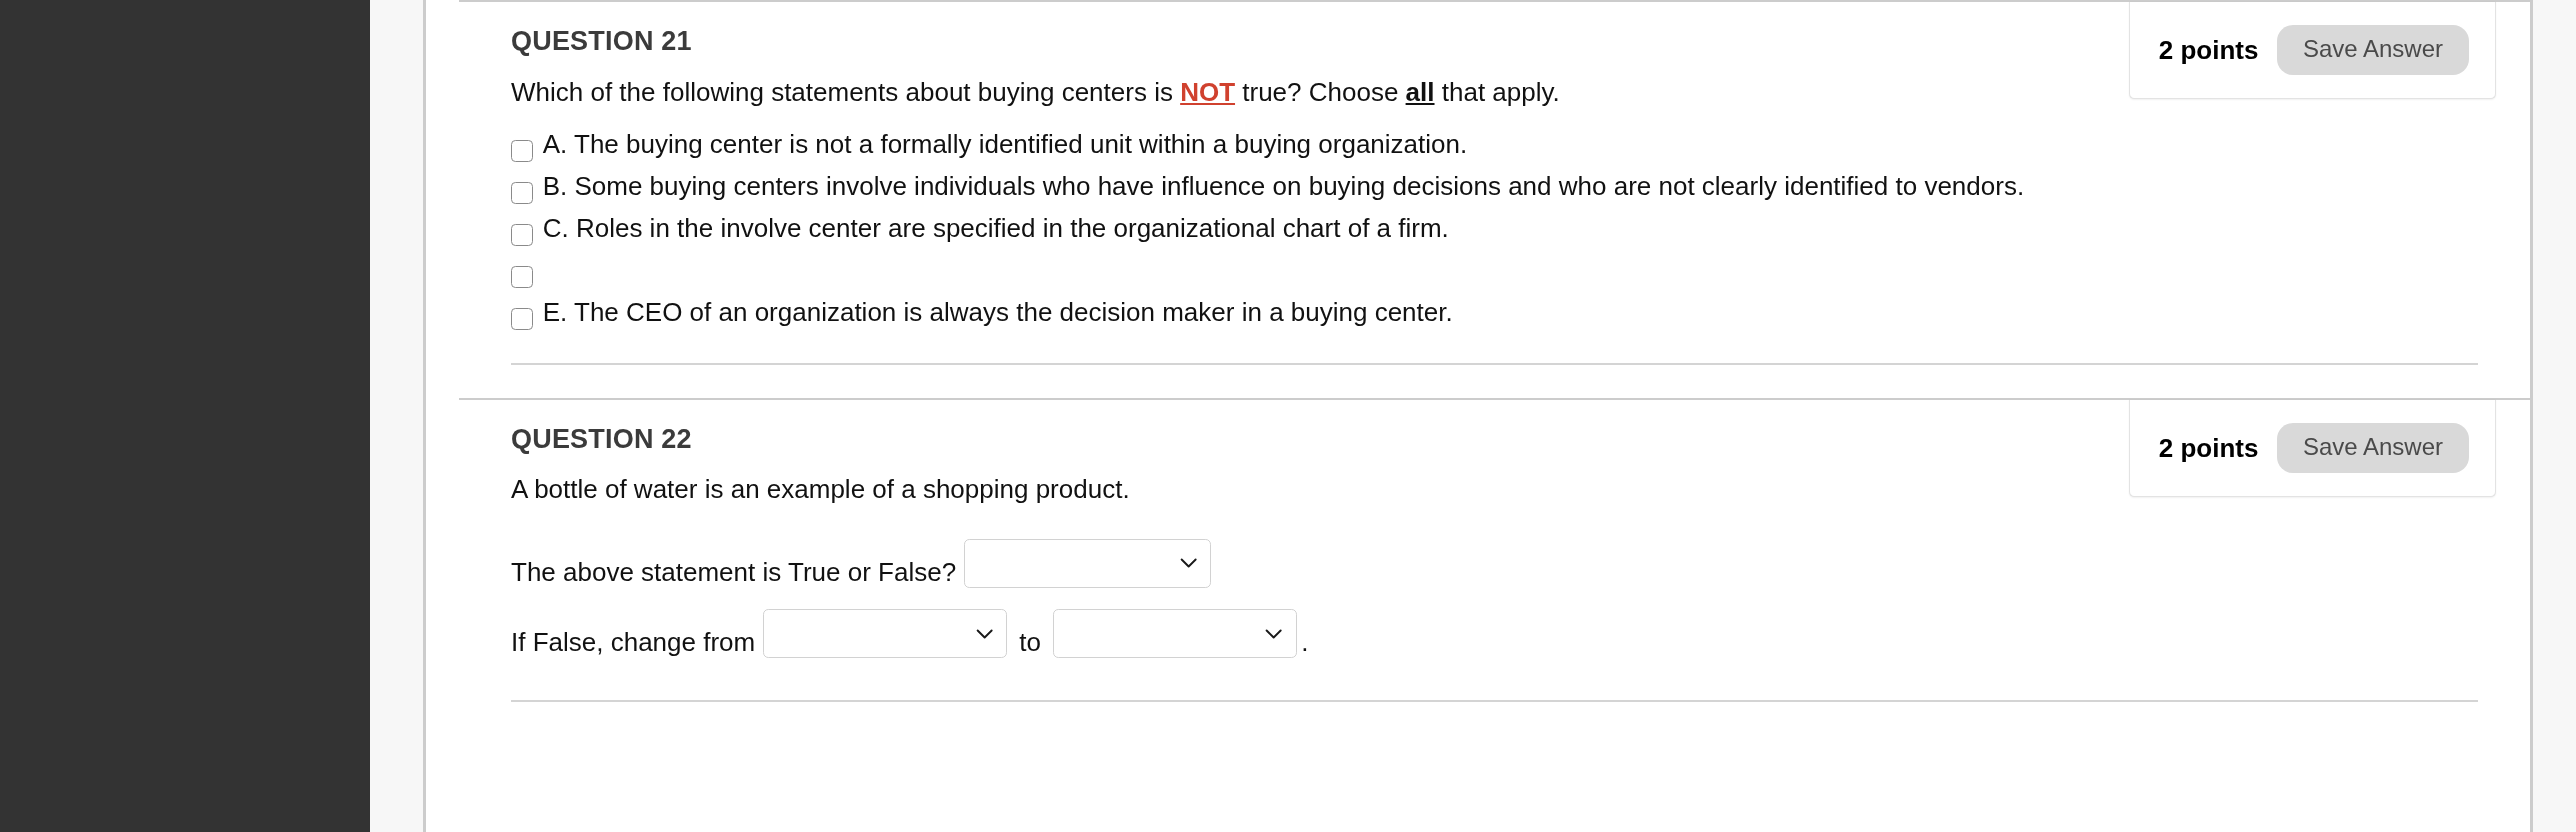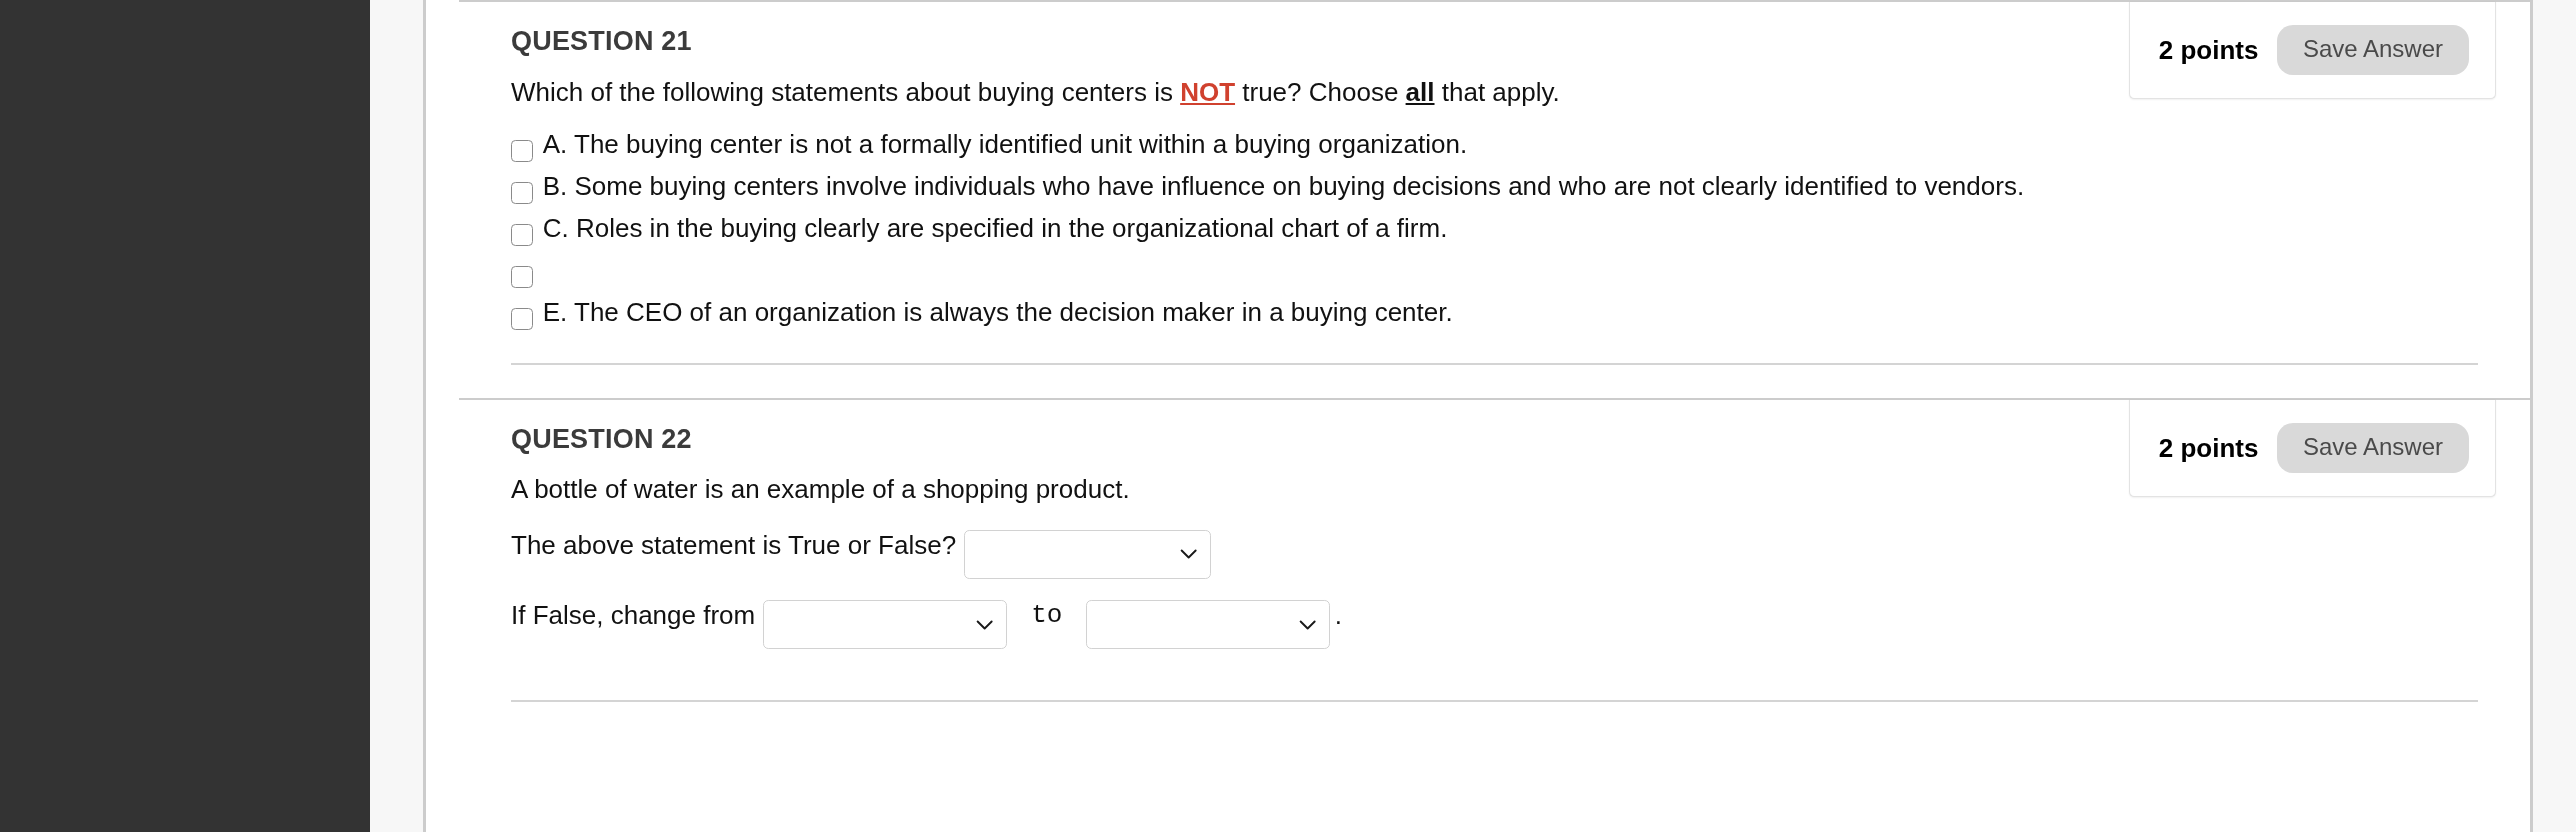--- a/index.html
+++ b/index.html
@@ -175,28 +175,28 @@
   }
 
   .spacer-48 { height: 42px; }
   .spacer-38 { height: 33px; }
   .spacer-28 { height: 24.6px; }
   .spacer-14 { height: 12.3px; }
 
   
   .tf-row {
     display: flex;
-    align-items: flex-start;
+    align-items: flex-end;
     font-size: 26px;
     color: #111111;
     white-space: nowrap;
     height: 58px;
   }
   .tf-row .lbl { margin-right: 8px; }
-  .tf-row .lbl-mid { margin: 0 24px; font-family: Liberation Mono, monospace; }
+  .tf-row .lbl-mid { margin: 0 12px; }
   .tf-row .period { margin-left: 4.4px; }
 
   .dd {
     position: relative;
     height: 49px;
     border: 0.9px solid #d2d2d2;
     border-radius: 5.3px;
     background: #ffffff;
     display: inline-block;
     cursor: pointer;
@@ -261,21 +261,21 @@
           <span class="opt-text">A. The buying center is not a formally identified unit within a buying organization.</span>
         </div>
 
         <div class="option-row">
           <span class="cbox"></span>
           <span class="opt-text">B. Some buying centers involve individuals who have influence on buying decisions and who are not clearly identified to vendors.</span>
         </div>
 
         <div class="option-row">
           <span class="cbox"></span>
-          <span class="opt-text">C. Roles in the buying clearly are specified in the organizational chart of a firm.</span>
+          <span class="opt-text">C. Roles in the involve center are specified in the organizational chart of a firm.</span>
         </div>
 
         <div class="option-row">
           <span class="cbox"></span>
         </div>
 
         <div class="option-row">
           <span class="cbox"></span>
           <span class="opt-text">E. The CEO of an organization is always the decision maker in a buying center.</span>
         </div>

